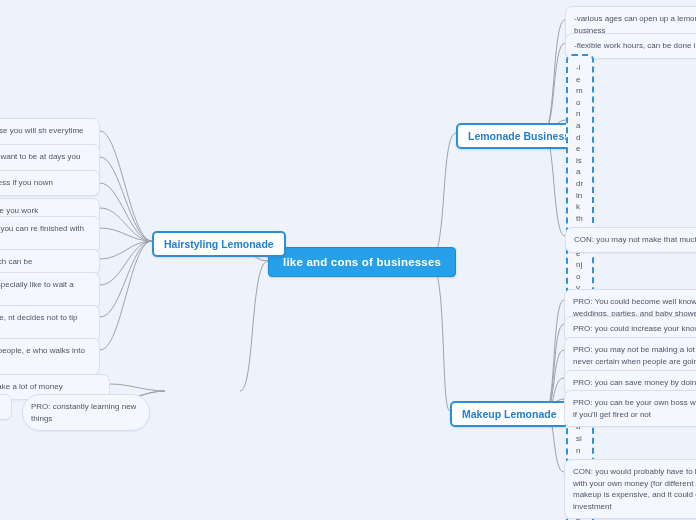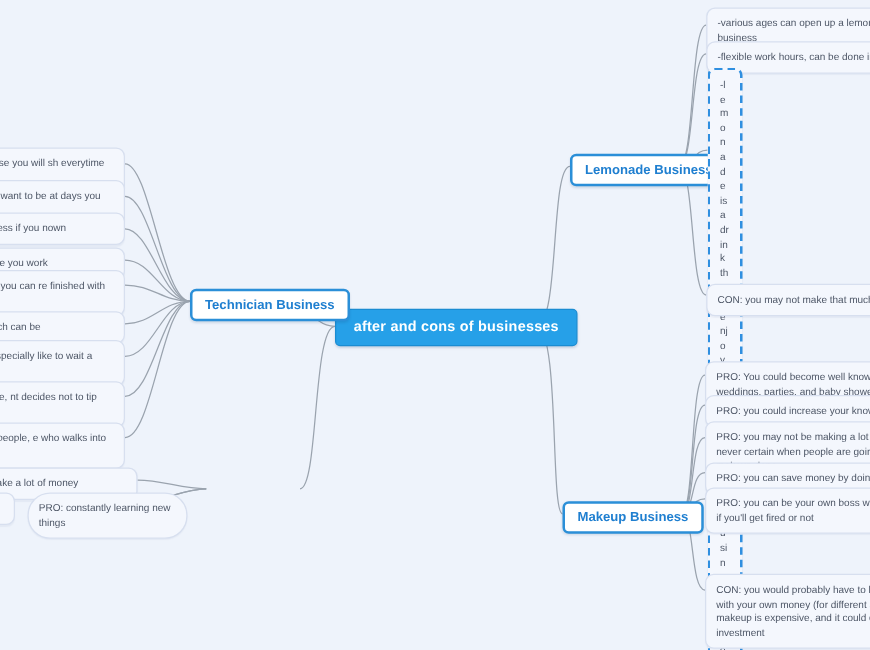--- a/index.html
+++ b/index.html
@@ -113,28 +113,28 @@
 
       <path d="M545 411 C 556 411, 552 300, 564 300"></path>
       <path d="M545 411 C 556 411, 552 324, 564 324"></path>
       <path d="M545 411 C 556 411, 552 350, 564 350"></path>
       <path d="M545 411 C 556 411, 552 378, 564 378"></path>
       <path d="M545 411 C 556 411, 552 399, 564 399"></path>
       <path d="M545 411 C 556 411, 552 472, 564 472"></path>
     </g>
   </svg>
 
-  <div class="node root-node" style="left:268px; top:247px;">after and cons of businesses</div>
+  <div class="node root-node" style="left:268px; top:247px;">like and cons of businesses</div>
 
-  <div class="node branch-node" style="left:152px; top:231px;">Technician Business</div>
+  <div class="node branch-node" style="left:152px; top:231px;">Hairstyling Lemonade</div>
 
 
   <div class="node branch-node" style="left:456px; top:123px;">Lemonade Business</div>
 
-  <div class="node branch-node" style="left:450px; top:401px;">Makeup Business</div>
+  <div class="node branch-node" style="left:450px; top:401px;">Makeup Lemonade</div>
 
   <div class="node leaf-node" style="left:-118px; top:118px; width:218px;">d to wait for a paycheck because you will sh everytime that you cut someone's hair</div>
   <div class="node leaf-node" style="left:-118px; top:144px; width:218px;">ible and decide what days you want to be at days you don't want to be there</div>
   <div class="node leaf-node" style="left:-118px; top:170px; width:218px;">ther careers, or a bigger business if you nown</div>
   <div class="node leaf-node" style="left:-118px; top:198px; width:218px;">can meet new people everytime you work</div>
   <div class="node leaf-node" style="left:-118px; top:216px; width:218px;">to go to school for that long so you can re finished with school/after you get your</div>
   <div class="node leaf-node" style="left:-118px; top:249px; width:218px;">y for salon grade products which can be</div>
   <div class="node leaf-node" style="left:-118px; top:272px; width:218px;">ult to build up your clientele, especially like to wait a couple of months before</div>
   <div class="node leaf-node" style="left:-118px; top:305px; width:218px;">w how much money you'll make, nt decides not to tip you</div>
   <div class="node leaf-node" style="left:-118px; top:338px; width:218px;">o learn how to deal with picky people, e who walks into your salon will be nice</div>

